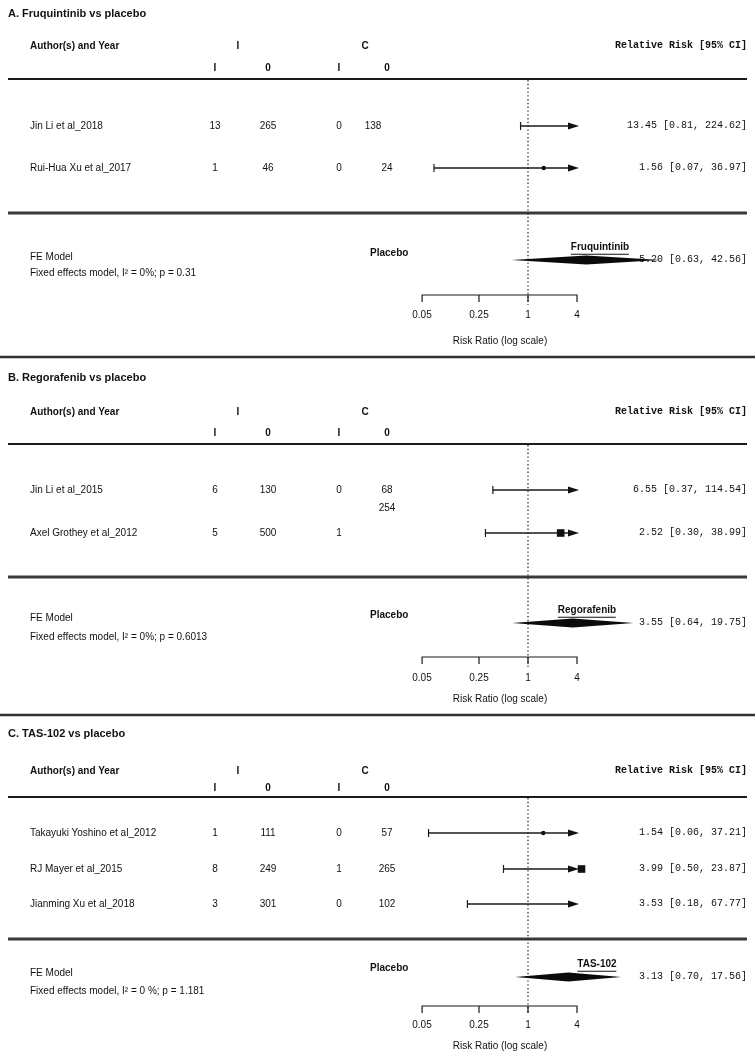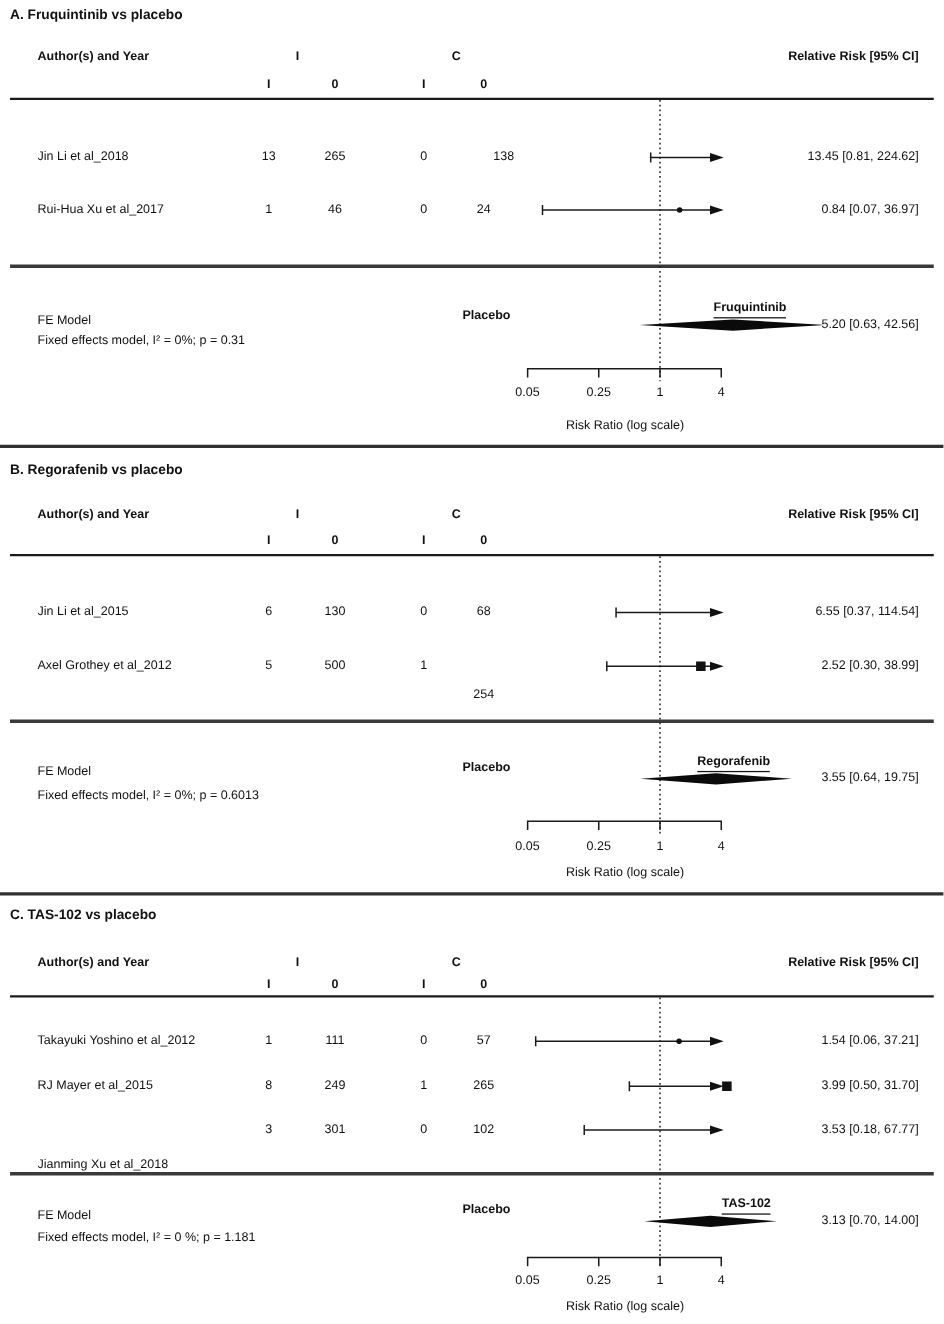--- a/index.html
+++ b/index.html
@@ -1,21 +1,21 @@
 <!DOCTYPE html>
 <html><head>
 <meta charset="utf-8">
 <style>
   html,body{margin:0;padding:0;background:#fff;}
   #fig{position:relative;width:755px;height:1059px;background:#fff;overflow:hidden;
        font-family:"Liberation Sans","DejaVu Sans",sans-serif;color:#111;}
   #plot{position:absolute;left:0;top:0;z-index:0;}
   .t{position:absolute;white-space:nowrap;transform:translateY(-50%);font-size:10px;line-height:1;z-index:1;}
   .cx{transform:translate(-50%,-50%);}
-  .rr{right:20px;text-align:center;}
+  .rr{right:8px;text-align:center;font-family:Liberation Mono, monospace;}
   .b{font-weight:bold;}
   .title{left:8px;font-size:11px;font-weight:bold;}
   .u{border-bottom:1.5px solid #111;padding-bottom:1.5px;}
   .fe{font-size:10px;}
 </style>
 </head>
 <body>
 
 <div id="fig">
   <svg id="plot" width="755" height="1059">
@@ -70,29 +70,29 @@
   <div class="t b rr" style="top:46px">Relative Risk [95% CI]</div>
   <div class="t b cx" style="left:215px;top:68px">I</div>
   <div class="t b cx" style="left:268px;top:68px">0</div>
   <div class="t b cx" style="left:339px;top:68px">I</div>
   <div class="t b cx" style="left:387px;top:68px">0</div>
 
   <div class="t" style="left:30px;top:126px">Jin Li et al_2018</div>
   <div class="t cx" style="left:215px;top:126px">13</div>
   <div class="t cx" style="left:268px;top:126px">265</div>
   <div class="t cx" style="left:339px;top:126px">0</div>
-  <div class="t cx" style="left:403px;top:126px">138</div>
+  <div class="t cx" style="left:373px;top:126px">138</div>
   <div class="t rr" style="top:126px">13.45 [0.81, 224.62]</div>
 
   <div class="t" style="left:30px;top:168px">Rui-Hua Xu et al_2017</div>
   <div class="t cx" style="left:215px;top:168px">1</div>
   <div class="t cx" style="left:268px;top:168px">46</div>
   <div class="t cx" style="left:339px;top:168px">0</div>
   <div class="t cx" style="left:387px;top:168px">24</div>
-  <div class="t rr" style="top:168px">0.84 [0.07, 36.97]</div>
+  <div class="t rr" style="top:168px">1.56 [0.07, 36.97]</div>
 
   <div class="t fe" style="left:30px;top:257px">FE Model</div>
   <div class="t fe" style="left:30px;top:273px">Fixed effects model, I² = 0%; p = 0.31</div>
   <div class="t b" style="left:370px;top:253px">Placebo</div>
   <div class="t b cx u" style="left:600px;top:248px">Fruquintinib</div>
   <div class="t rr" style="top:260px">5.20 [0.63, 42.56]</div>
 
   <div class="t cx" style="left:422px;top:315px">0.05</div>
   <div class="t cx" style="left:479px;top:315px">0.25</div>
   <div class="t cx" style="left:528px;top:315px">1</div>
@@ -113,21 +113,21 @@
   <div class="t cx" style="left:215px;top:490px">6</div>
   <div class="t cx" style="left:268px;top:490px">130</div>
   <div class="t cx" style="left:339px;top:490px">0</div>
   <div class="t cx" style="left:387px;top:490px">68</div>
   <div class="t rr" style="top:490px">6.55 [0.37, 114.54]</div>
 
   <div class="t" style="left:30px;top:533px">Axel Grothey et al_2012</div>
   <div class="t cx" style="left:215px;top:533px">5</div>
   <div class="t cx" style="left:268px;top:533px">500</div>
   <div class="t cx" style="left:339px;top:533px">1</div>
-  <div class="t cx" style="left:387px;top:556px">254</div>
+  <div class="t cx" style="left:387px;top:508px">254</div>
   <div class="t rr" style="top:533px">2.52 [0.30, 38.99]</div>
 
   <div class="t fe" style="left:30px;top:618px">FE Model</div>
   <div class="t fe" style="left:30px;top:637px">Fixed effects model, I² = 0%; p = 0.6013</div>
   <div class="t b" style="left:370px;top:615px">Placebo</div>
   <div class="t b cx u" style="left:587px;top:611px">Regorafenib</div>
   <div class="t rr" style="top:623px">3.55 [0.64, 19.75]</div>
 
   <div class="t cx" style="left:422px;top:678px">0.05</div>
   <div class="t cx" style="left:479px;top:678px">0.25</div>
@@ -150,33 +150,33 @@
   <div class="t cx" style="left:268px;top:833px">111</div>
   <div class="t cx" style="left:339px;top:833px">0</div>
   <div class="t cx" style="left:387px;top:833px">57</div>
   <div class="t rr" style="top:833px">1.54 [0.06, 37.21]</div>
 
   <div class="t" style="left:30px;top:869px">RJ Mayer et al_2015</div>
   <div class="t cx" style="left:215px;top:869px">8</div>
   <div class="t cx" style="left:268px;top:869px">249</div>
   <div class="t cx" style="left:339px;top:869px">1</div>
   <div class="t cx" style="left:387px;top:869px">265</div>
-  <div class="t rr" style="top:869px">3.99 [0.50, 31.70]</div>
+  <div class="t rr" style="top:869px">3.99 [0.50, 23.87]</div>
 
-  <div class="t" style="left:30px;top:932px">Jianming Xu et al_2018</div>
+  <div class="t" style="left:30px;top:904px">Jianming Xu et al_2018</div>
   <div class="t cx" style="left:215px;top:904px">3</div>
   <div class="t cx" style="left:268px;top:904px">301</div>
   <div class="t cx" style="left:339px;top:904px">0</div>
   <div class="t cx" style="left:387px;top:904px">102</div>
   <div class="t rr" style="top:904px">3.53 [0.18, 67.77]</div>
 
   <div class="t fe" style="left:30px;top:973px">FE Model</div>
   <div class="t fe" style="left:30px;top:991px">Fixed effects model, I² = 0 %; p = 1.181</div>
   <div class="t b" style="left:370px;top:968px">Placebo</div>
   <div class="t b cx u" style="left:597px;top:965px">TAS-102</div>
-  <div class="t rr" style="top:977px">3.13 [0.70, 14.00]</div>
+  <div class="t rr" style="top:977px">3.13 [0.70, 17.56]</div>
 
   <div class="t cx" style="left:422px;top:1025px">0.05</div>
   <div class="t cx" style="left:479px;top:1025px">0.25</div>
   <div class="t cx" style="left:528px;top:1025px">1</div>
   <div class="t cx" style="left:577px;top:1025px">4</div>
   <div class="t cx" style="left:500px;top:1046px">Risk Ratio (log scale)</div>
 </div>
 
 </body></html>

